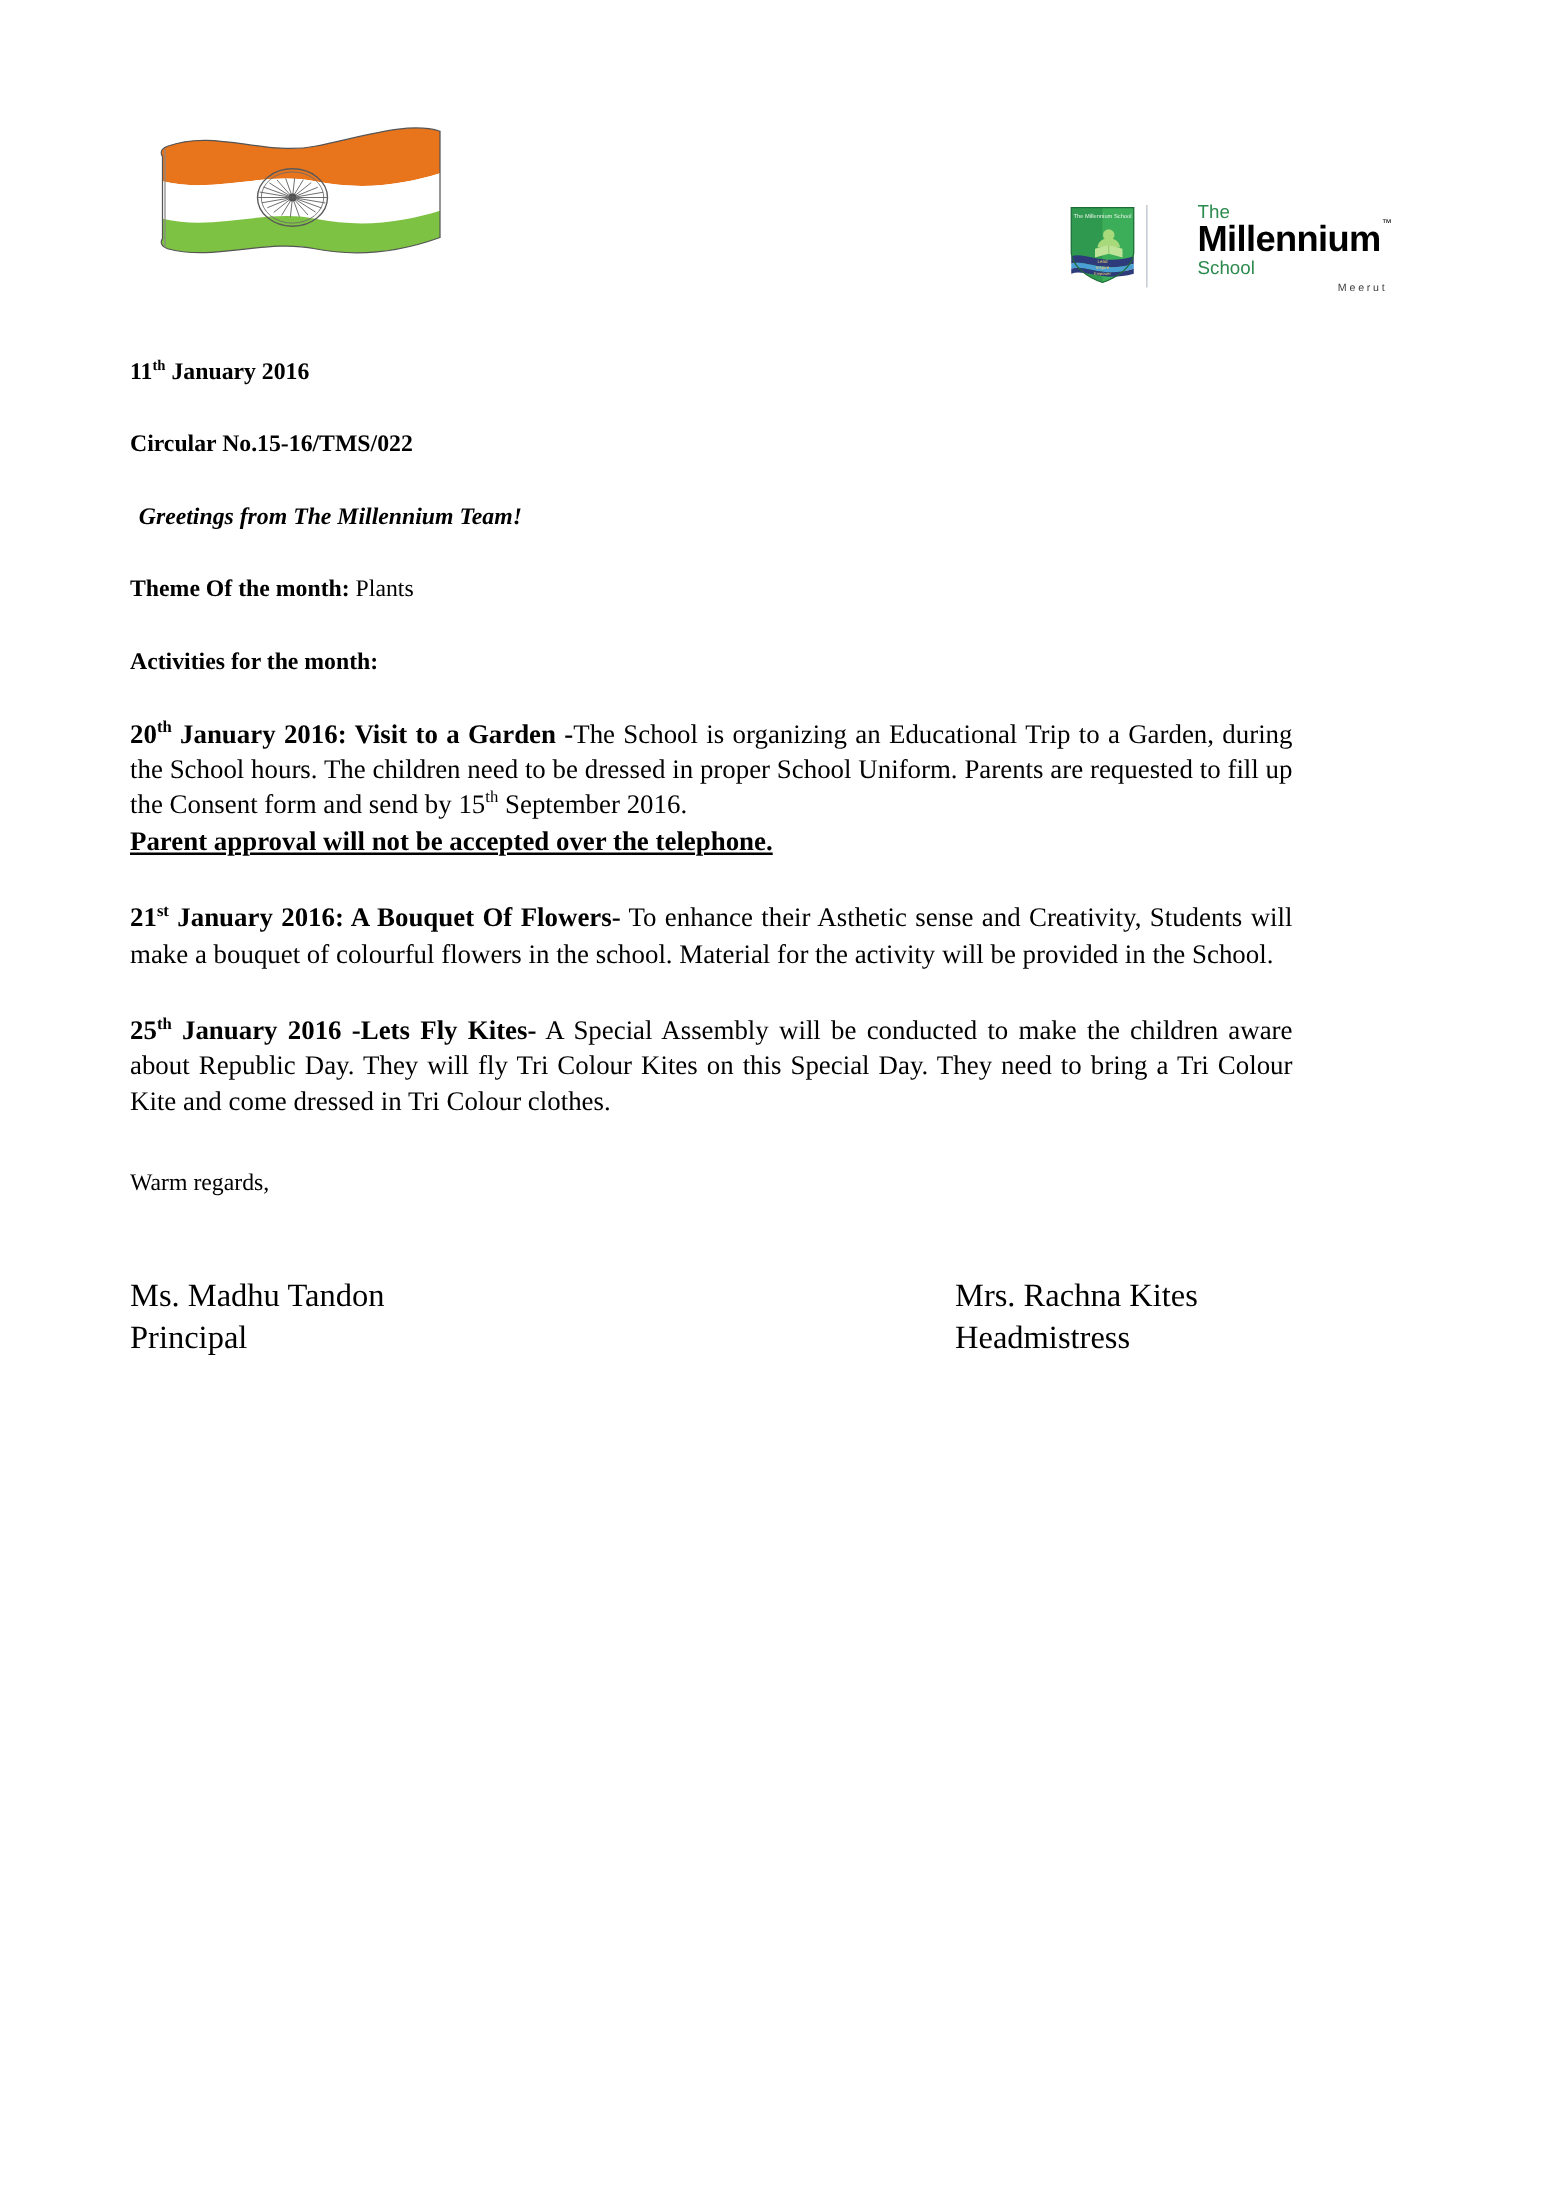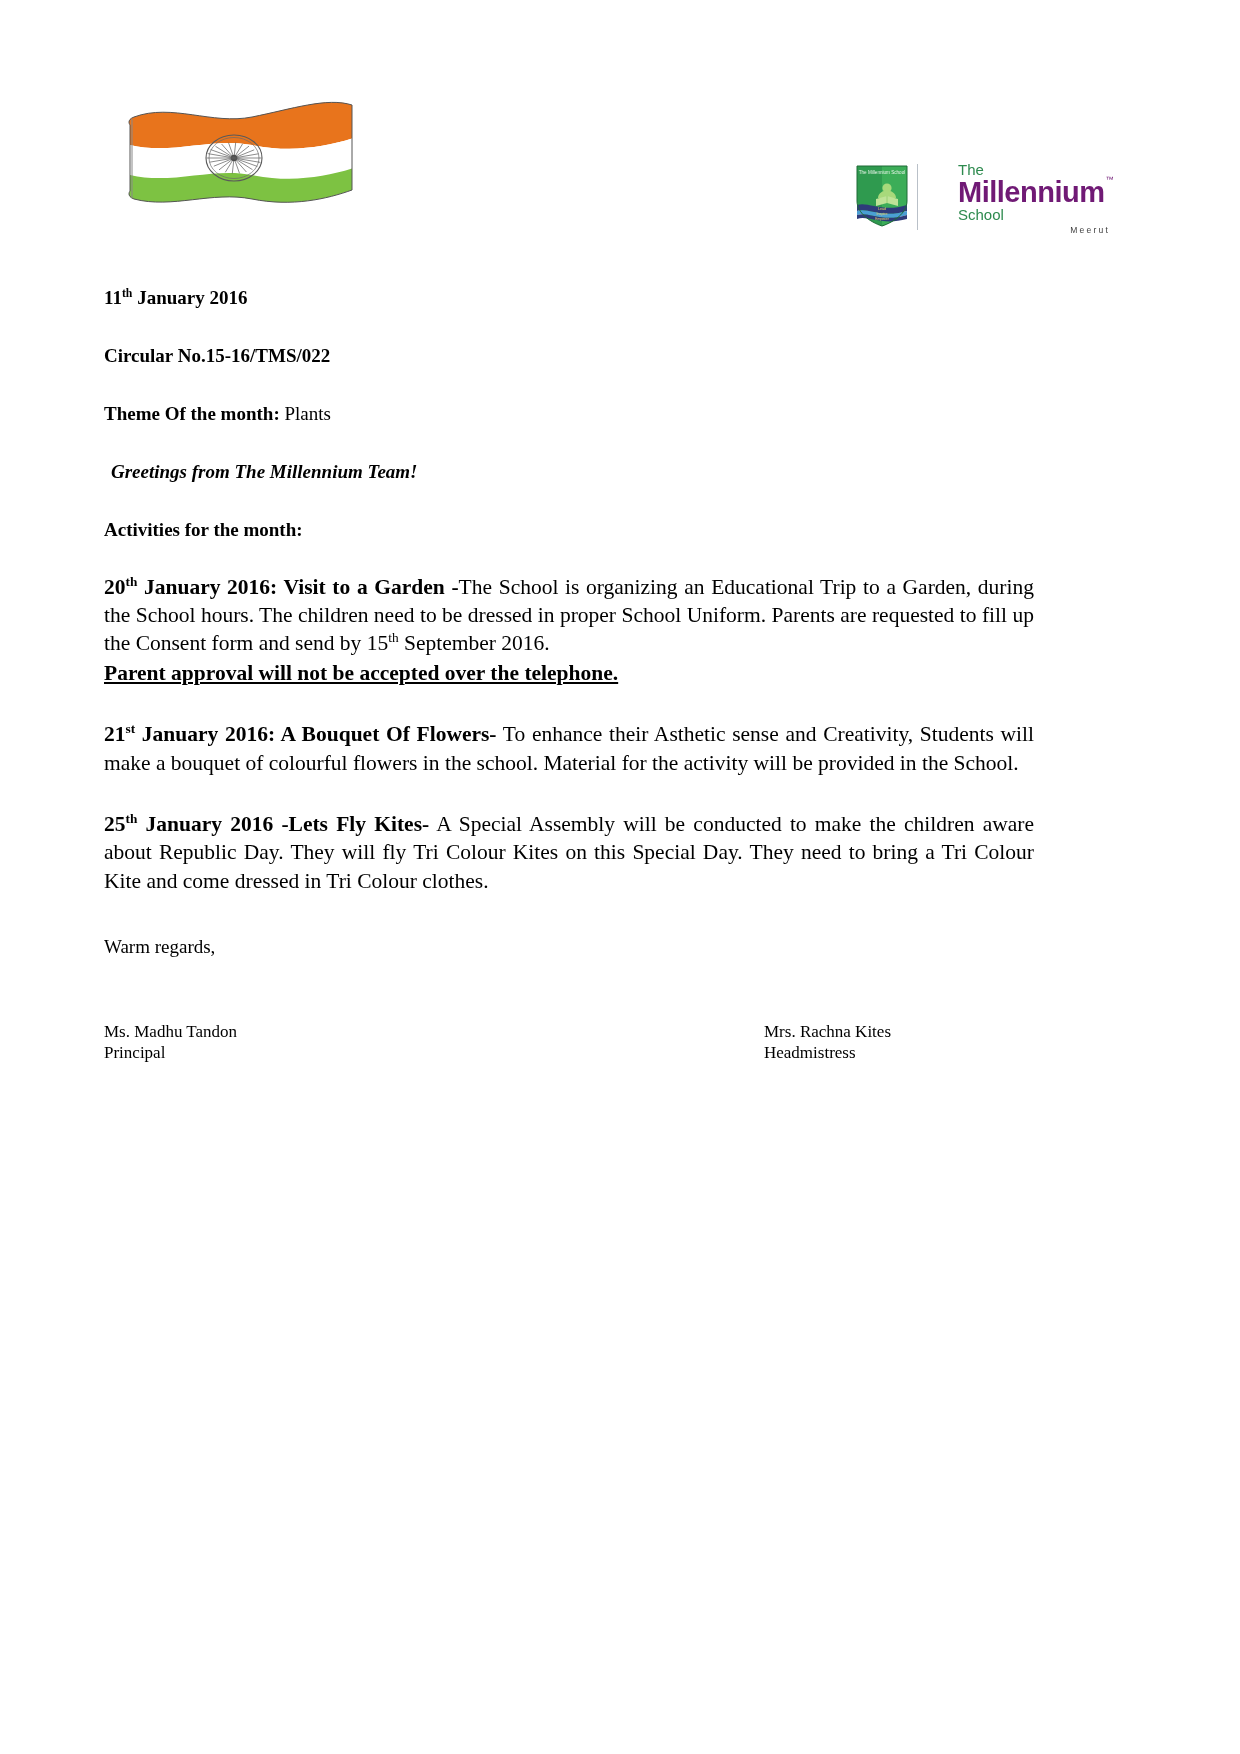--- a/index.html
+++ b/index.html
@@ -72,21 +72,21 @@
   }
   .logo-the {
     font-size: 15px;
     color: #2d8a4e;
     letter-spacing: 0px;
     margin-bottom: 1px;
   }
   .logo-main {
     font-size: 29px;
     font-weight: bold;
-    color: #701a75;
+    color: #000000;
     letter-spacing: -0.5px;
     position: relative;
     line-height: 0.98;
   }
   .logo-main .tm {
     font-size: 8px;
     font-weight: normal;
     vertical-align: super;
     position: relative;
     top: -9px;
@@ -149,21 +149,21 @@
     text-decoration: underline;
     display: inline-block;
     margin-top: 1px;
   }
 
   .row-warm { margin-top: 42px; }
 
   .signatures {
     margin-top: 64px;
     display: flex;
-    font-size: 17px;
+    font-size: 26px;
     line-height: 1.25;
   }
   .sig-left { width: 660px; }
   .sig-right { }
 </style>
 </head>
 <body>
 
 <div class="page">
   <div class="content">
@@ -260,23 +260,23 @@
         </div>
       </div>
     </div>
 
     <div class="line b row-date"><span>11</span><sup>th</sup><span> January 2016</span></div>
 
     <div class="row-salutation">
       <div class="right line b">Circular No.15-16/TMS/022</div>
     </div>
 
+    <div class="line b i row-greeting">Greetings from The Millennium Team!</div>
+
     <div class="line row-theme"><span class="b">Theme Of the month:</span><span> Plants</span></div>
-
-    <div class="line b i row-greeting">Greetings from The Millennium Team!</div>
 
 
     <div class="line b row-activities">Activities for the month:</div>
 
     <div class="para">
       <span class="b">20</span><sup class="b">th</sup><span class="b"> January 2016:  Visit to a Garden -</span><span>The School is organizing an Educational Trip to a Garden, during the School hours. The children need to be dressed in proper School Uniform. Parents are requested to fill up the Consent form and send by 15</span><sup>th</sup><span> September 2016.</span><br>
       <span class="underline-line">Parent approval will not be accepted over the telephone.</span>
     </div>
 
     <div class="para">

